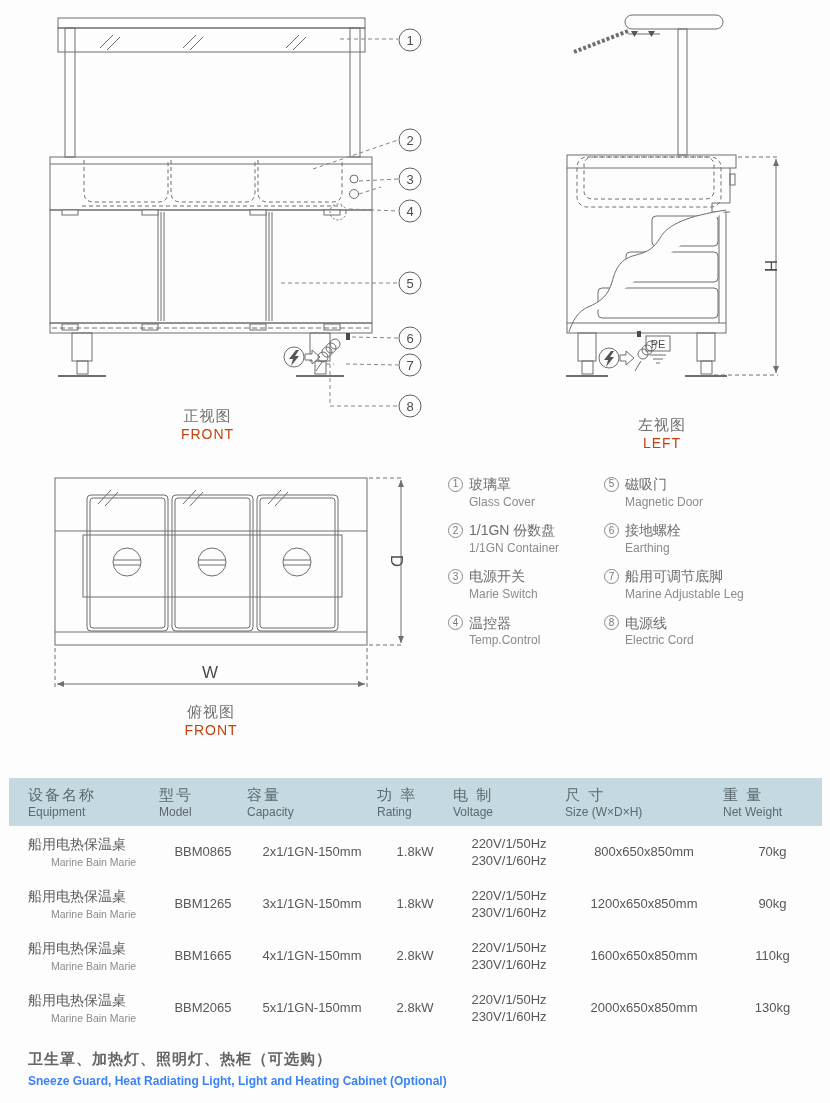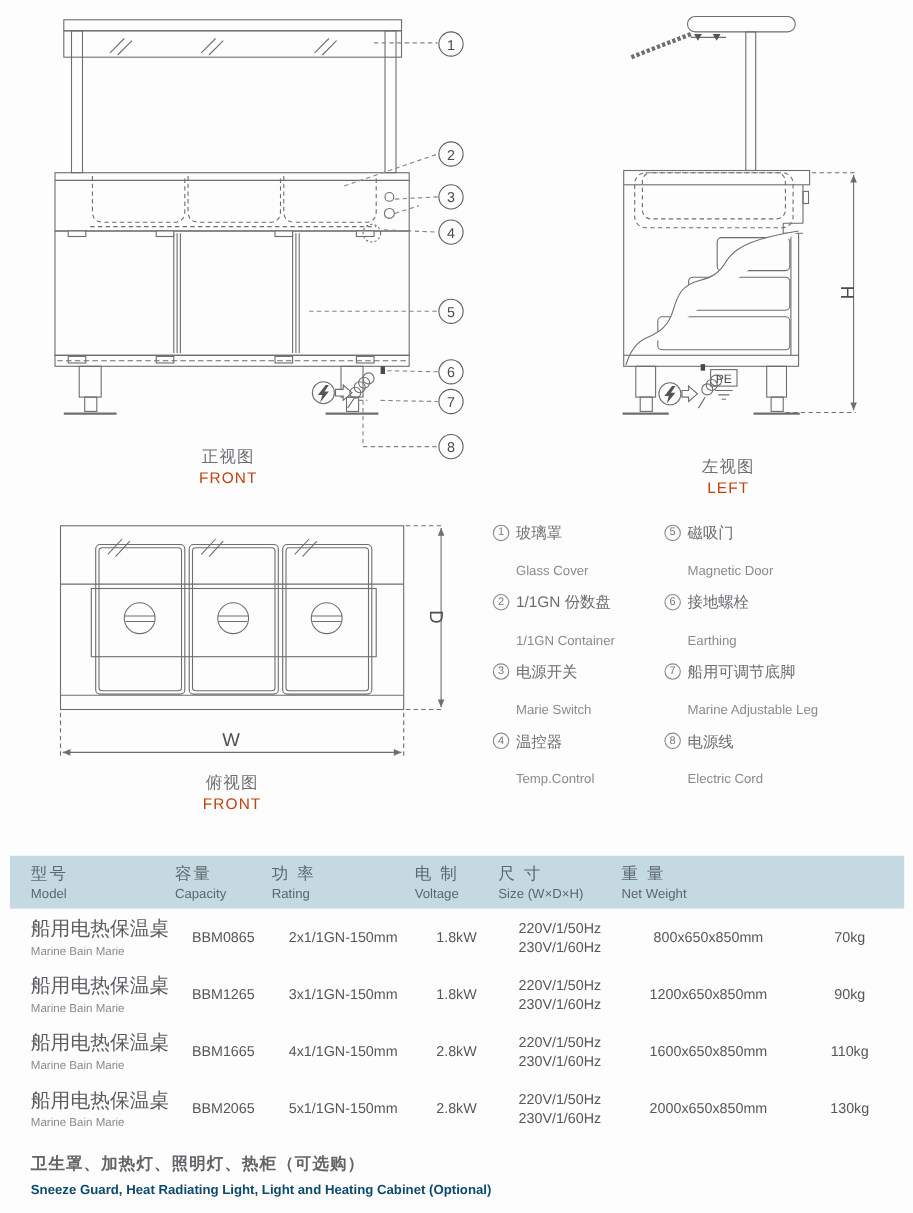--- a/index.html
+++ b/index.html
@@ -16,44 +16,44 @@
   .view-label .en{font-size:14px;letter-spacing:1px;color:#c2410c;}
 
   
   .legend{
     position:absolute;left:448px;top:476px;width:382px;
     display:grid;grid-template-rows:repeat(4,auto);grid-auto-flow:column;
     grid-template-columns:156px 226px;row-gap:13px;
   }
   .lg-item{line-height:1.2;}
   .lg-zh{font-size:14px;color:#6c6d6f;display:flex;align-items:center;gap:6px;}
-  .lg-en{font-size:12px;color:#8a8b8d;margin:19px 0 0 21px;}
+  .lg-en{font-size:12px;color:#8a8b8d;margin:2px 0 0 21px;}
   .cnum{
     flex:0 0 auto;display:inline-flex;align-items:center;justify-content:center;
     width:15px;height:15px;border:1px solid #8a8b8d;border-radius:50%;
     font-size:10px;color:#77787a;box-sizing:border-box;
   }
 
   
   .spec{position:absolute;left:9px;top:778px;width:813px;}
   .grid{display:grid;grid-template-columns:150px 88px 130px 76px 112px 158px 99px;}
   .thead{background:#c4d9e2;padding:7px 0 6px 0;}
   .th{text-align:left;line-height:1.3;color:#5d686e;}
   .th .zh{font-size:15px;letter-spacing:2px;}
   .th .en{font-size:12px;letter-spacing:0;}
   .th:first-child{text-align:left;padding-left:19px;}
   .trow{height:52px;align-items:center;margin-top:0;}
   .trow:first-of-type{margin-top:9px;}
   .td{text-align:center;font-size:13px;color:#57585a;line-height:1.35;}
   .td.eq{text-align:left;padding-left:19px;}
-  .td.eq .zh{font-size:18px;color:#5b5c5e;}
-  .td.eq .en{font-size:10.5px;color:#8a8b8d;margin-top:1px;}
+  .td.eq .zh{font-size:14px;color:#5b5c5e;}
+  .td.eq .en{font-size:10.5px;color:#8a8b8d;margin-top:1px;text-align:center;}
   .note{margin:14px 0 0 19px;line-height:1.45;font-weight:bold;}
   .note .zh{font-size:15px;color:#636466;letter-spacing:1px;}
-  .note .en{font-size:12px;color:#0c4a6e;margin-top:3px;}
+  .note .en{font-size:12px;color:#3b82f6;margin-top:3px;}
 </style>
 </head>
 <body>
 
 <div class="page">
 
   <svg class="drawing" width="830" height="762" viewBox="0 0 830 762">
     <g stroke="#6e6e6e" stroke-width="1" fill="none">
 
       <g>
@@ -336,20 +336,24 @@
           <span class="cnum">8</span>
           <span>电源线</span>
         </div>
       <div class="lg-en">Electric Cord</div>
     </div>
   </div>
 
   <div class="spec">
     <div class="grid thead">
       <div class="th">
+        <div class="zh">设备名称</div>
+          <div class="en">Equipment</div>
+      </div>
+      <div class="th">
         <div class="zh">型号</div>
           <div class="en">Model</div>
       </div>
       <div class="th">
         <div class="zh">容量</div>
           <div class="en">Capacity</div>
       </div>
       <div class="th">
         <div class="zh">功 率</div>
           <div class="en">Rating</div>

